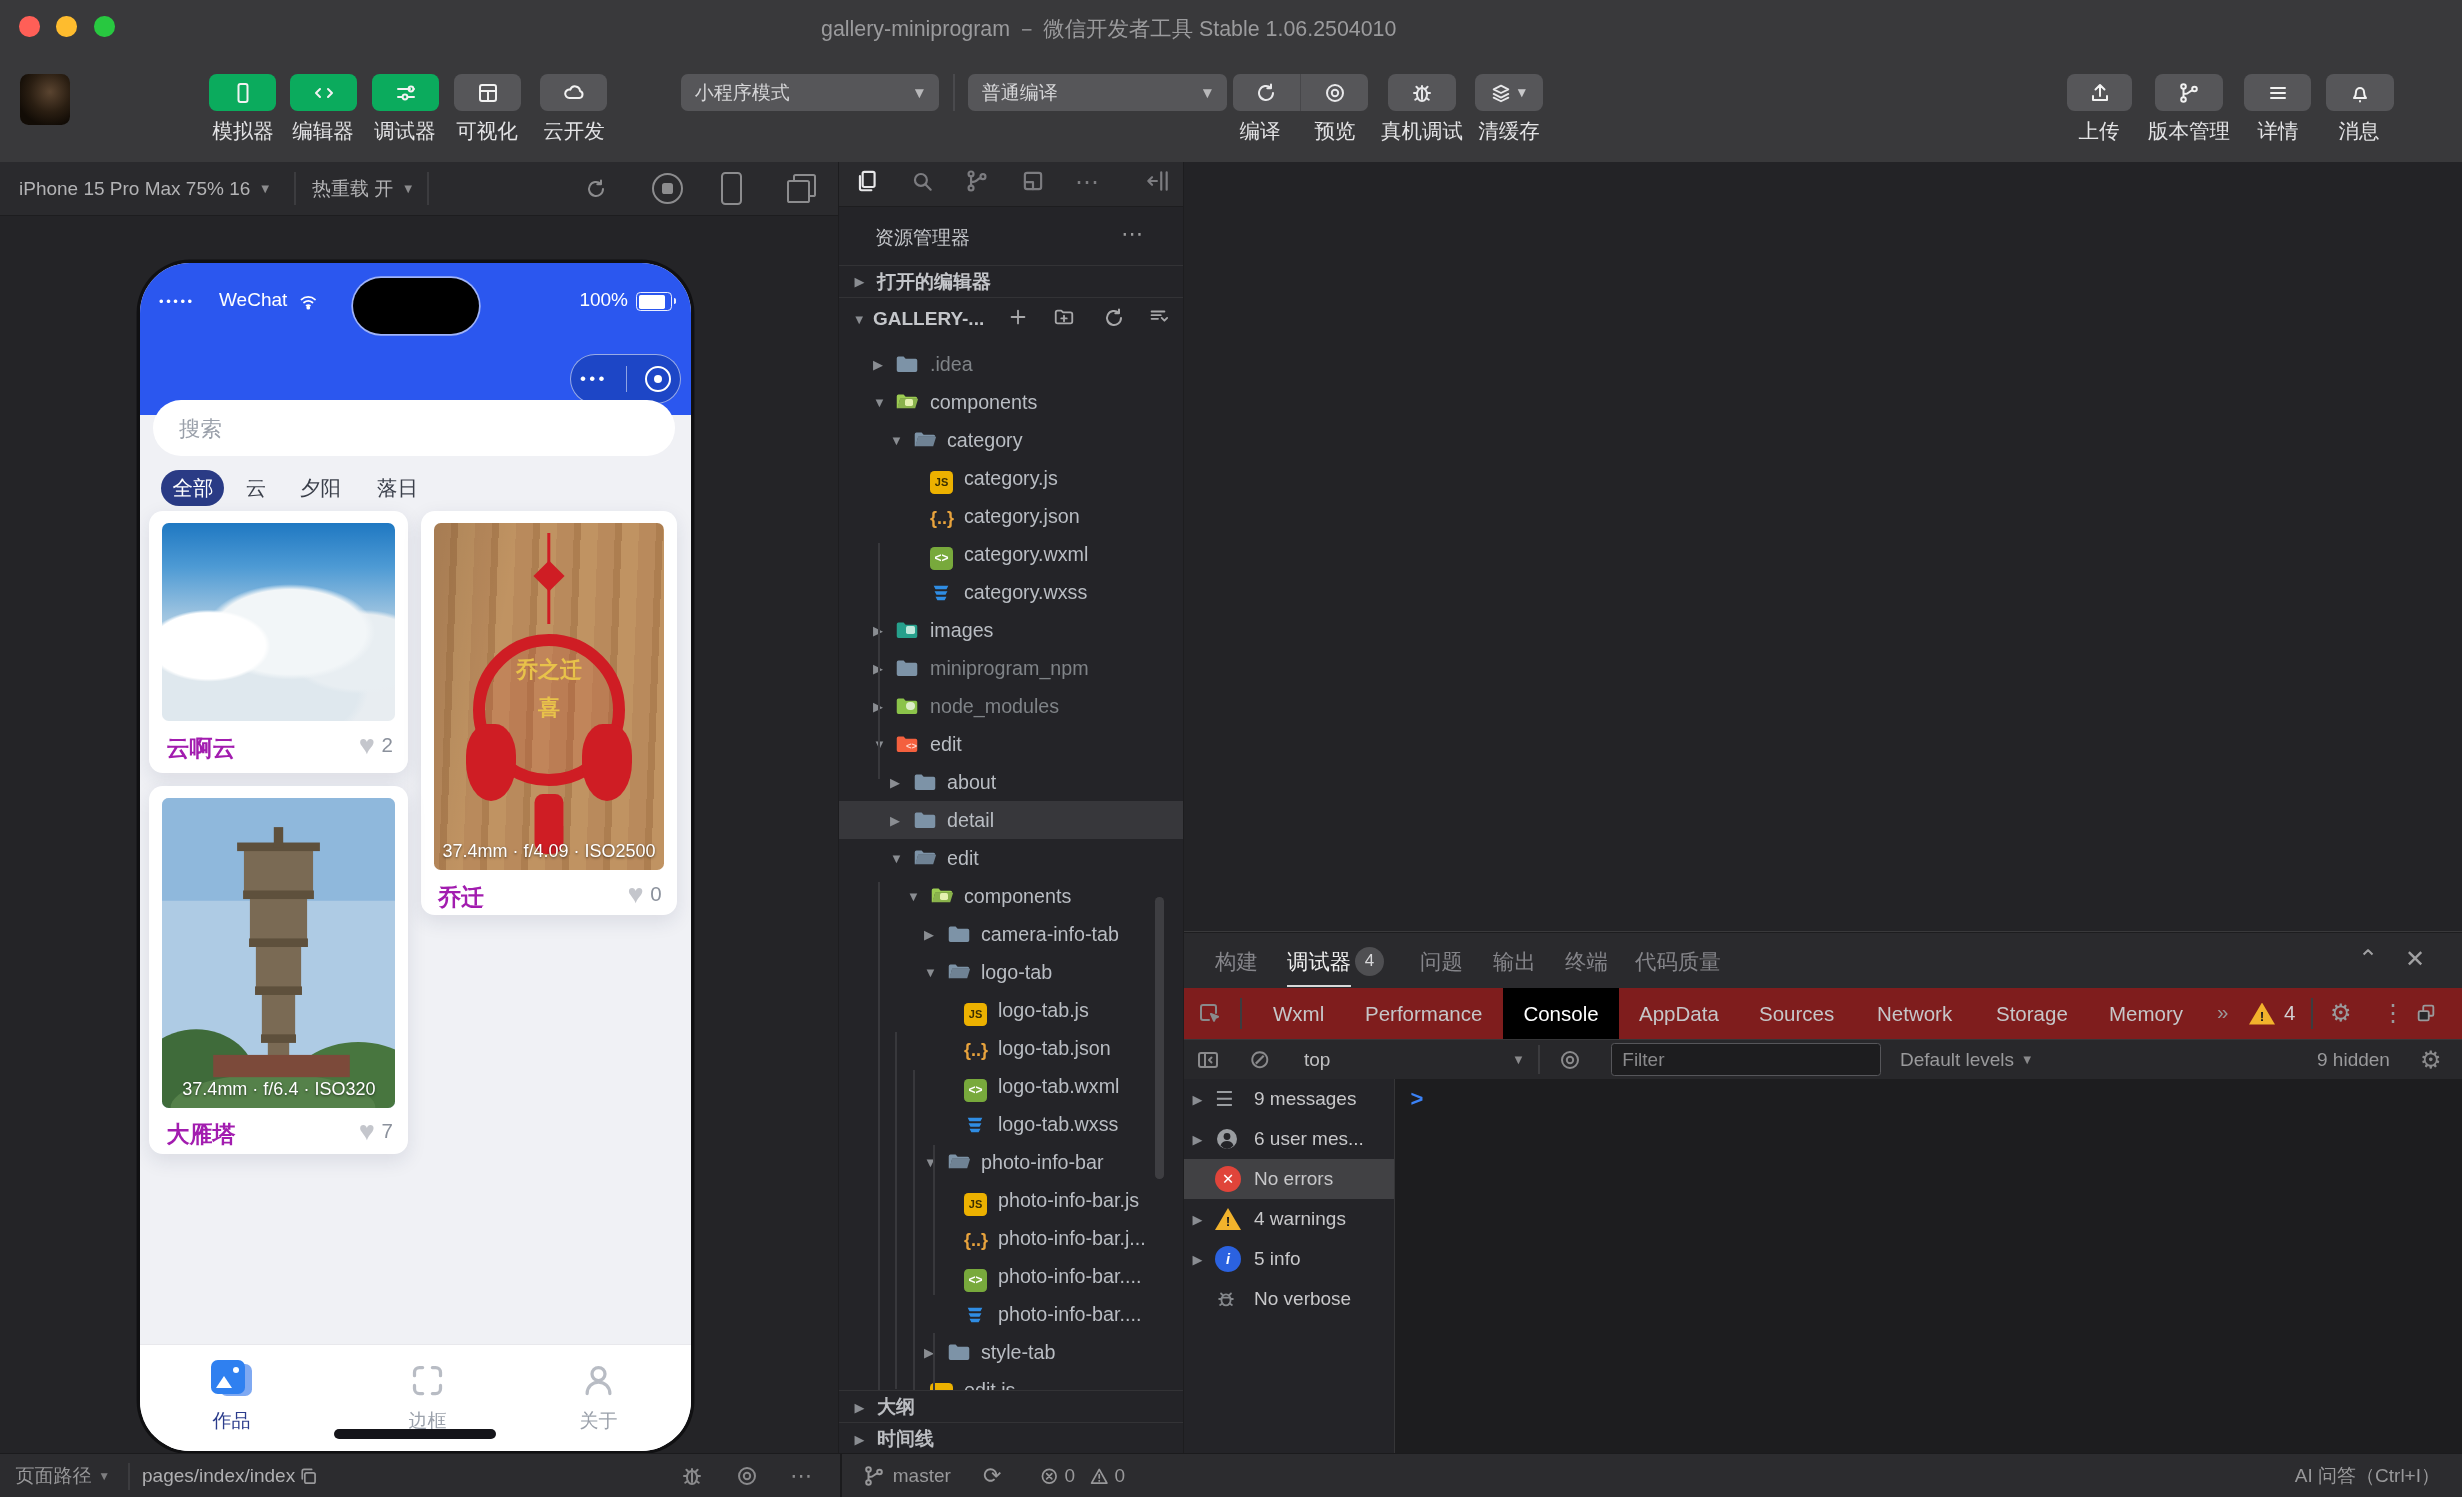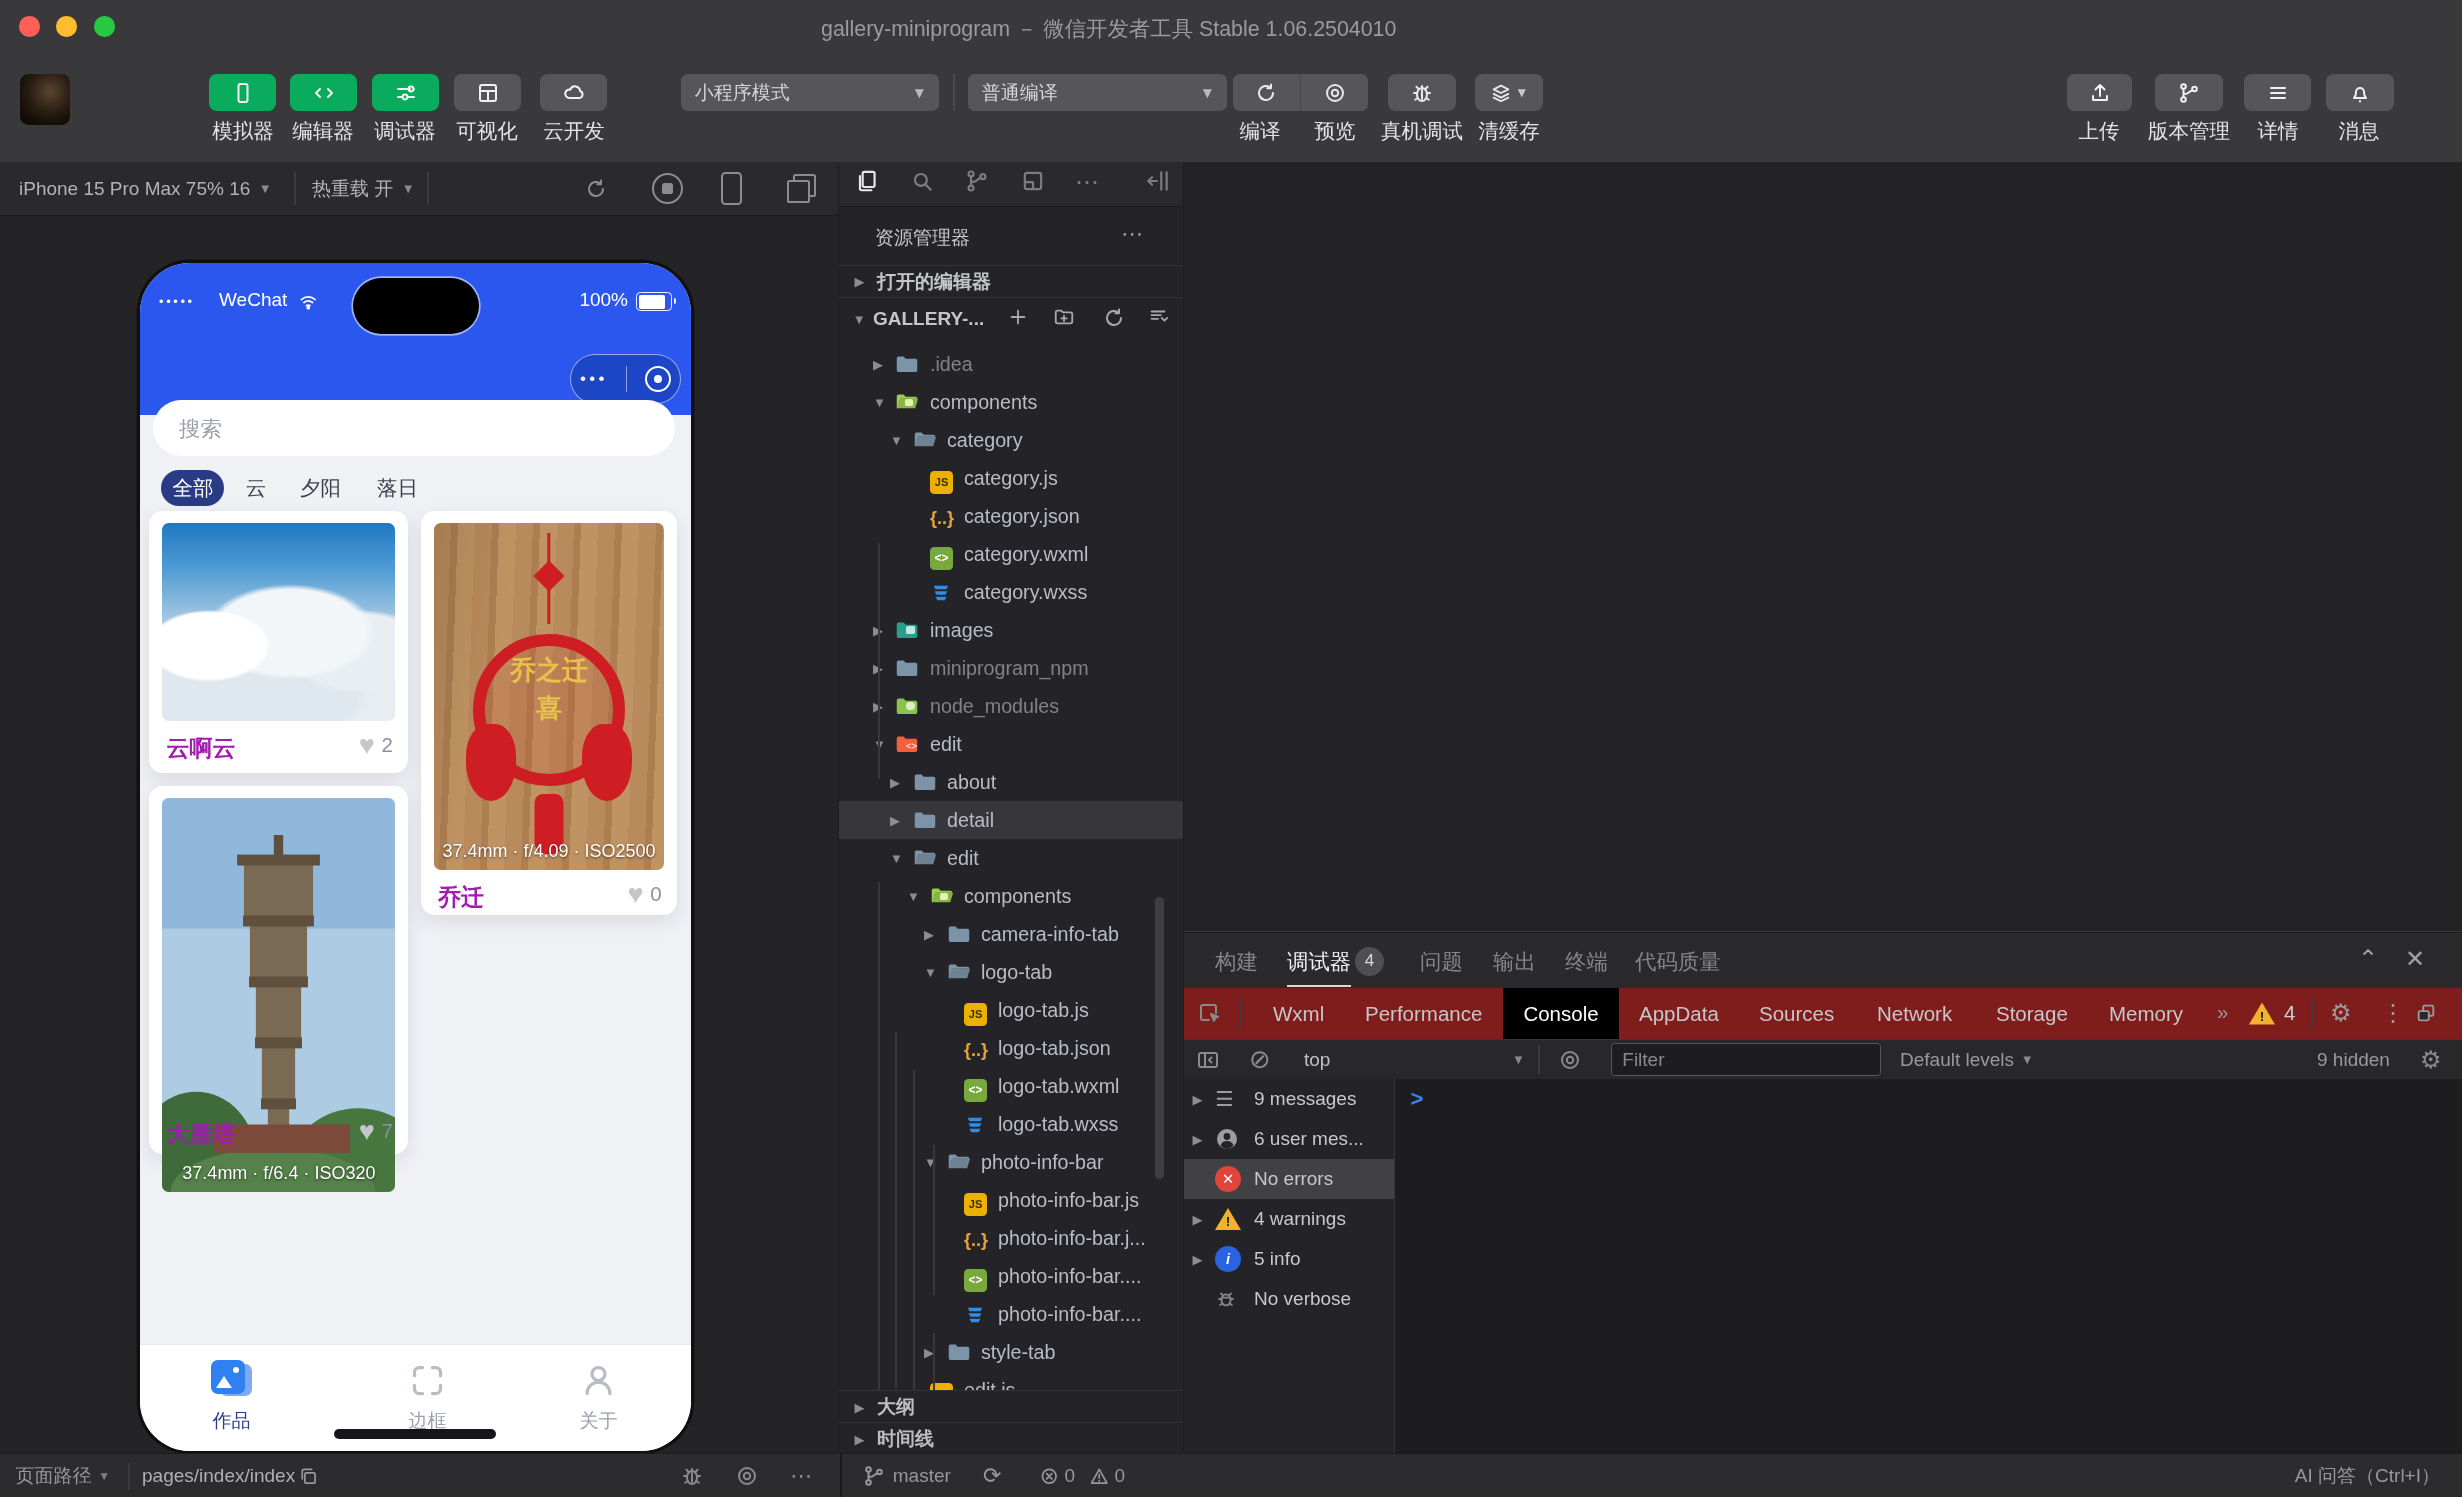--- a/index.html
+++ b/index.html
@@ -119,21 +119,21 @@
      radial-gradient(120px 68px at 85% 65%,#e8eef2 0 55%,rgba(255,255,255,0) 62%),
      radial-gradient(171px 94px at 40% 85%,#dfe8ee 0 60%,rgba(255,255,255,0) 66%),
      radial-gradient(188px 103px at 75% 95%,#e8edf1 0 60%,rgba(255,255,255,0) 66%),
      linear-gradient(180deg,#1f78c2 0%,#4d9ad4 22%,#9cc3e0 46%,#e4ecf1 75%,#f3f6f8 100%);}
   .photo-wood{background:
      linear-gradient(100deg,rgba(0,0,0,.10),rgba(0,0,0,0) 30%),
      repeating-linear-gradient(92deg,#b98a5c 0 17px,#ad7e50 17px 24px,#c09362 24px 41px);}
   .orn-ring{position:absolute;left:50%;top:32%;width:128px;height:128px;border:12px solid #cf1d24;
             border-radius:50%;transform:translateX(-50%);background:rgba(207,29,36,.12);}
   .orn-txt{position:absolute;left:50%;top:37%;transform:translateX(-50%);width:85px;text-align:center;
-           color:#e8c24a;font-weight:bold;font-size:26px;line-height:38px;}
+           color:#e8c24a;font-weight:bold;font-size:22px;line-height:38px;}
   .orn-knot{position:absolute;left:50%;top:12%;width:22px;height:22px;background:#cf1d24;
             transform:translateX(-50%) rotate(45deg);}
   .orn-line{position:absolute;left:50%;top:3%;width:3.4px;height:26%;background:#cf1d24;transform:translateX(-50%);}
   .orn-wing{position:absolute;top:58%;width:50px;height:77px;background:#cf1d24;border-radius:50% 50% 60% 60%;}
   .orn-tassel{position:absolute;left:50%;top:78%;width:29px;height:60px;background:#cf1d24;
               border-radius:8.5px 8.5px 12px 12px;transform:translateX(-50%);}
   .tabbar{position:absolute;left:0;top:1081px;width:100%;height:108px;background:#fff;border-top:1.7px solid #e8e8ec;}
   .tab-item{position:absolute;top:15.4px;width:103px;text-align:center;}
   .tab-item .lbl{display:block;margin-top:6.8px;font-size:19px;color:#9ba1ab;}
   .tab-item.on .lbl{color:#2b3c8c;}
@@ -386,21 +386,21 @@
               <div class="orn-tassel"></div>
               <div class="exif">37.4mm · f/4.09 · ISO2500</div>
             </div>
             <div class="ctitle" style="top: 371px;">乔迁</div>
             <div class="likes" style="top: 371px;">
               <span class="h">♥</span>
               <span>0</span>
             </div>
           </div>
           <div class="card" style="left: 9.4px; top: 523px; width: 259px; height: 368px;">
-            <div class="photo" style="width: 233px; height: 394px;"><svg width="100%" height="100%" viewBox="0 0 273 362" preserveAspectRatio="none">
+            <div class="photo" style="width: 233px; height: 310px;"><svg width="100%" height="100%" viewBox="0 0 273 362" preserveAspectRatio="none">
                 <rect width="273" height="362" fill="#aecbe4"></rect>
                 <rect width="273" height="120" fill="#8fb8dc"></rect>
                 <g fill="#7a6a54">
                   <rect x="124" y="284" width="25" height="50"></rect>
                   <rect x="117" y="228" width="39" height="50"></rect>
                   <rect x="110" y="172" width="53" height="50"></rect>
                   <rect x="103" y="116" width="67" height="50"></rect>
                   <rect x="96" y="60" width="81" height="50"></rect>
                 </g>
                 <g fill="#5e503c">

